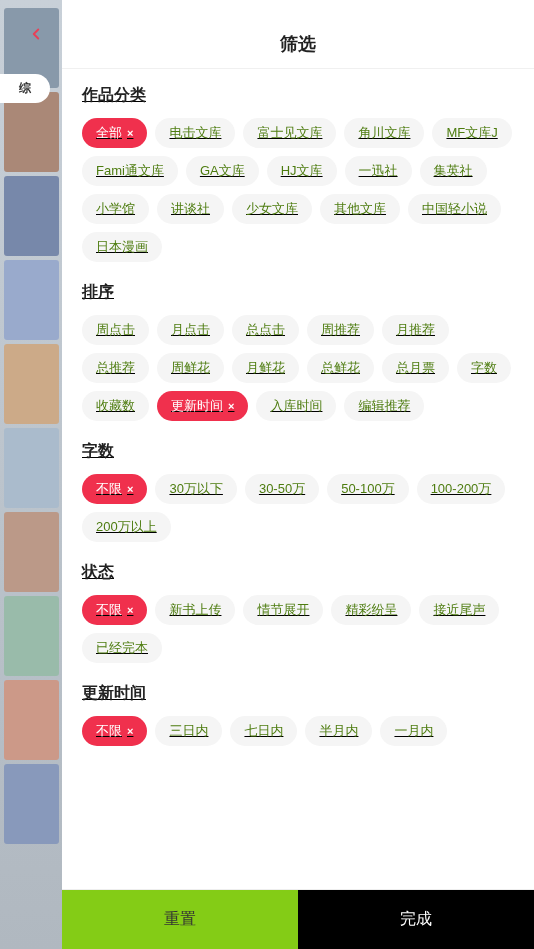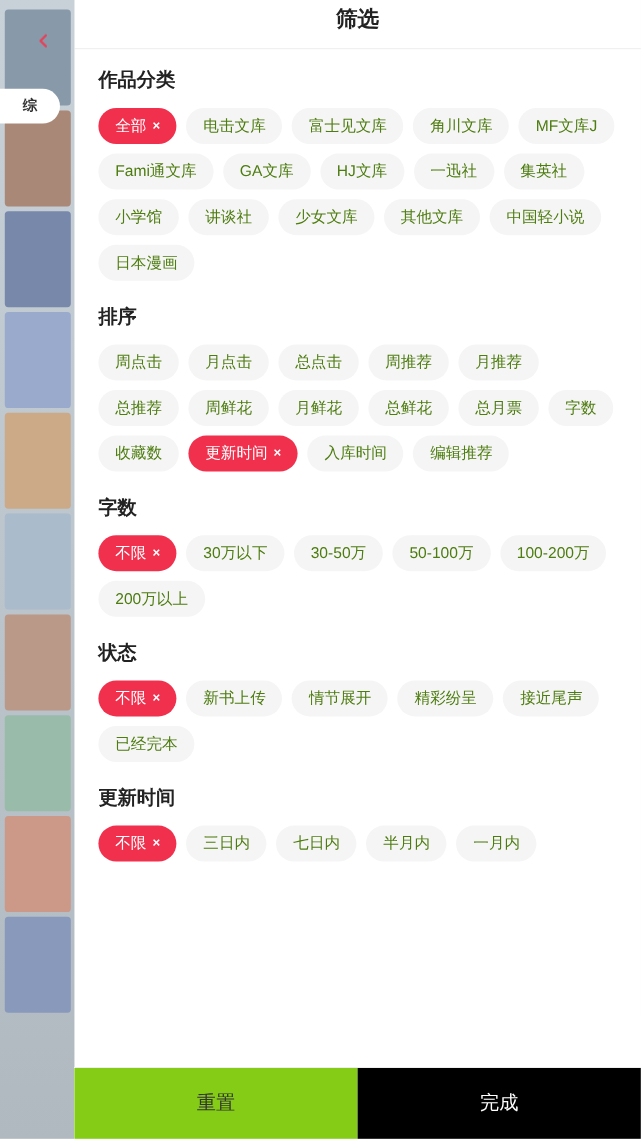--- a/index.html
+++ b/index.html
@@ -31,21 +31,21 @@
       width: 32px; height: 32px;
       display: flex; align-items: center; justify-content: center;
       cursor: pointer;
       z-index: 10;
     }
     .back-btn svg { width: 18px; height: 18px; }
 
     
     .header {
       width: 100%;
-      padding: 4px 16px 12px;
+      padding: 32px 16px 12px;
       text-align: center;
       border-bottom: 1px solid #f0f0f0;
       position: relative;
     }
     .header-title {
       font-size: 18px;
       font-weight: 600;
       color: #222;
     }
 
@@ -53,20 +53,21 @@
     .scroll-content {
       flex: 1;
       overflow-y: auto;
       padding: 16px 20px;
       padding-bottom: 80px;
     }
 
     
     .section {
       margin-bottom: 20px;
+      text-decoration: underline;
     }
     .section-title {
       font-size: 16px;
       font-weight: 700;
       color: #222;
       margin-bottom: 12px;
     }
 
     
     .tags {

